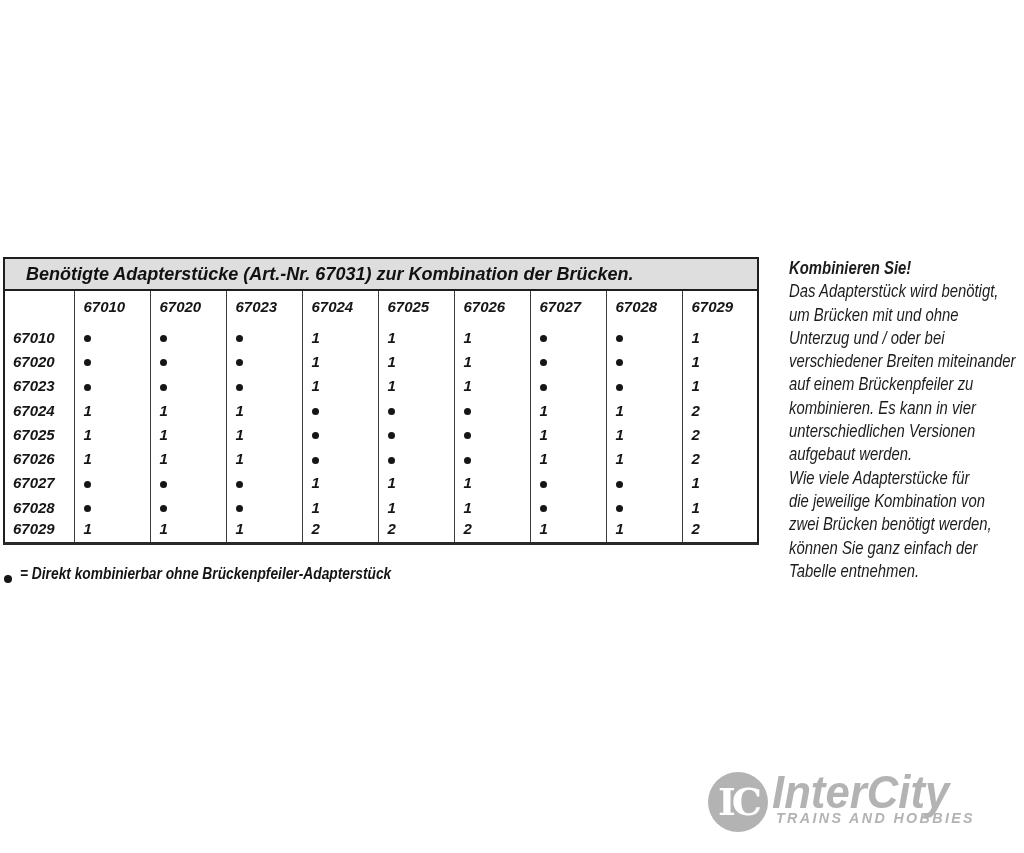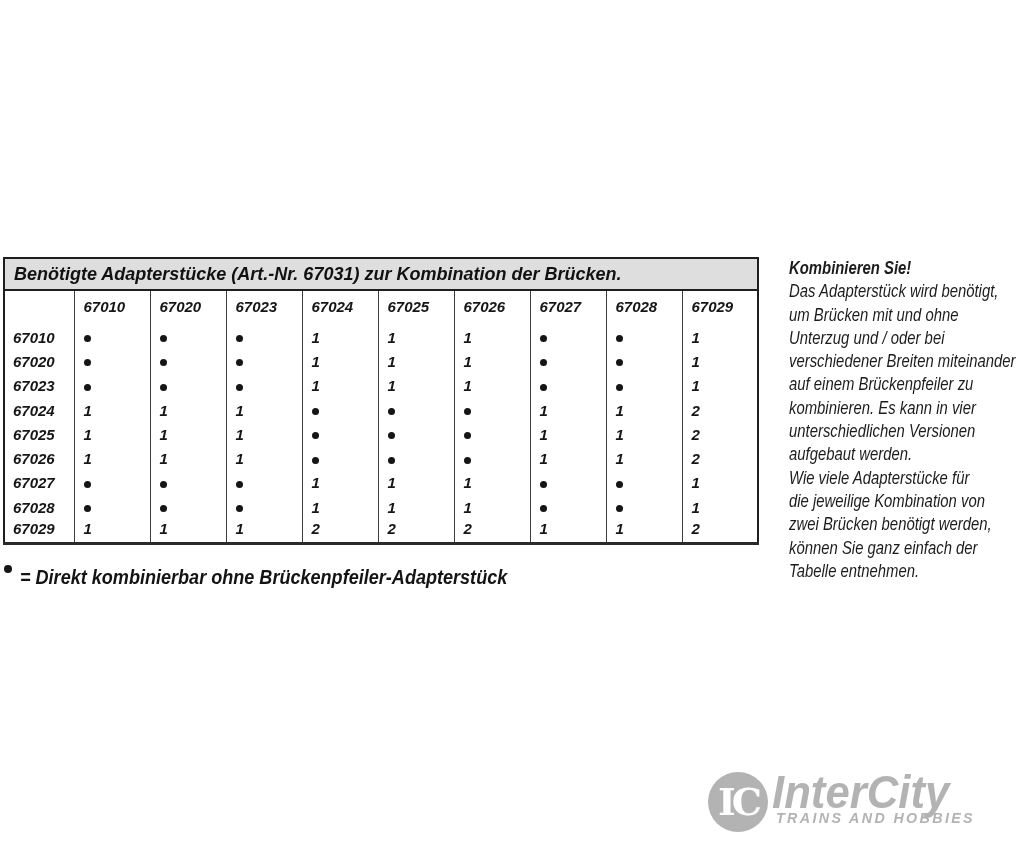--- a/index.html
+++ b/index.html
@@ -21,21 +21,21 @@
     border:2px solid #1e1e1e;
     border-bottom:3px solid #2a2a2a;
   }
   col.label-col { width:70px; }
   th.title-bar {
     background:#dedede;
     border:2px solid #1e1e1e;
     height:32px;
     text-align:left;
     vertical-align:middle;
-    padding-left:9px;
+    padding-left:21px;
     font-size:18px;
     font-style:italic;
     font-weight:bold;
     white-space:nowrap;
     color:#111;
   }
   tr.cols-row th {
     border-left:1px solid #3d3d3d;
     font-size:15px;
     font-style:italic;
@@ -65,22 +65,22 @@
     display:inline-block;
     width:7px; height:7px;
     border-radius:50%;
     background:#151515;
     vertical-align:middle;
   }
 
   
   .footnote {
     position:absolute; left:4px; top:565px;
-    font-size:21px; font-weight:bold; font-style:italic;
-    display:flex; align-items:flex-start;
+    font-size:16px; font-weight:bold; font-style:italic;
+    display:flex; align-items:flex-end;
     color:#141414;
   }
   .footnote .dot-lg {
     width:8px; height:8px; border-radius:50%;
     background:#151515; display:inline-block; margin-right:8px; flex:0 0 auto;
   }
   .cond { display:inline-block; transform:scaleX(0.86); transform-origin:0 50%; white-space:nowrap; }
 
   
   .side-text { position:absolute; left:789px; top:257px; line-height:23.3px; color:#1c1c1c; }

